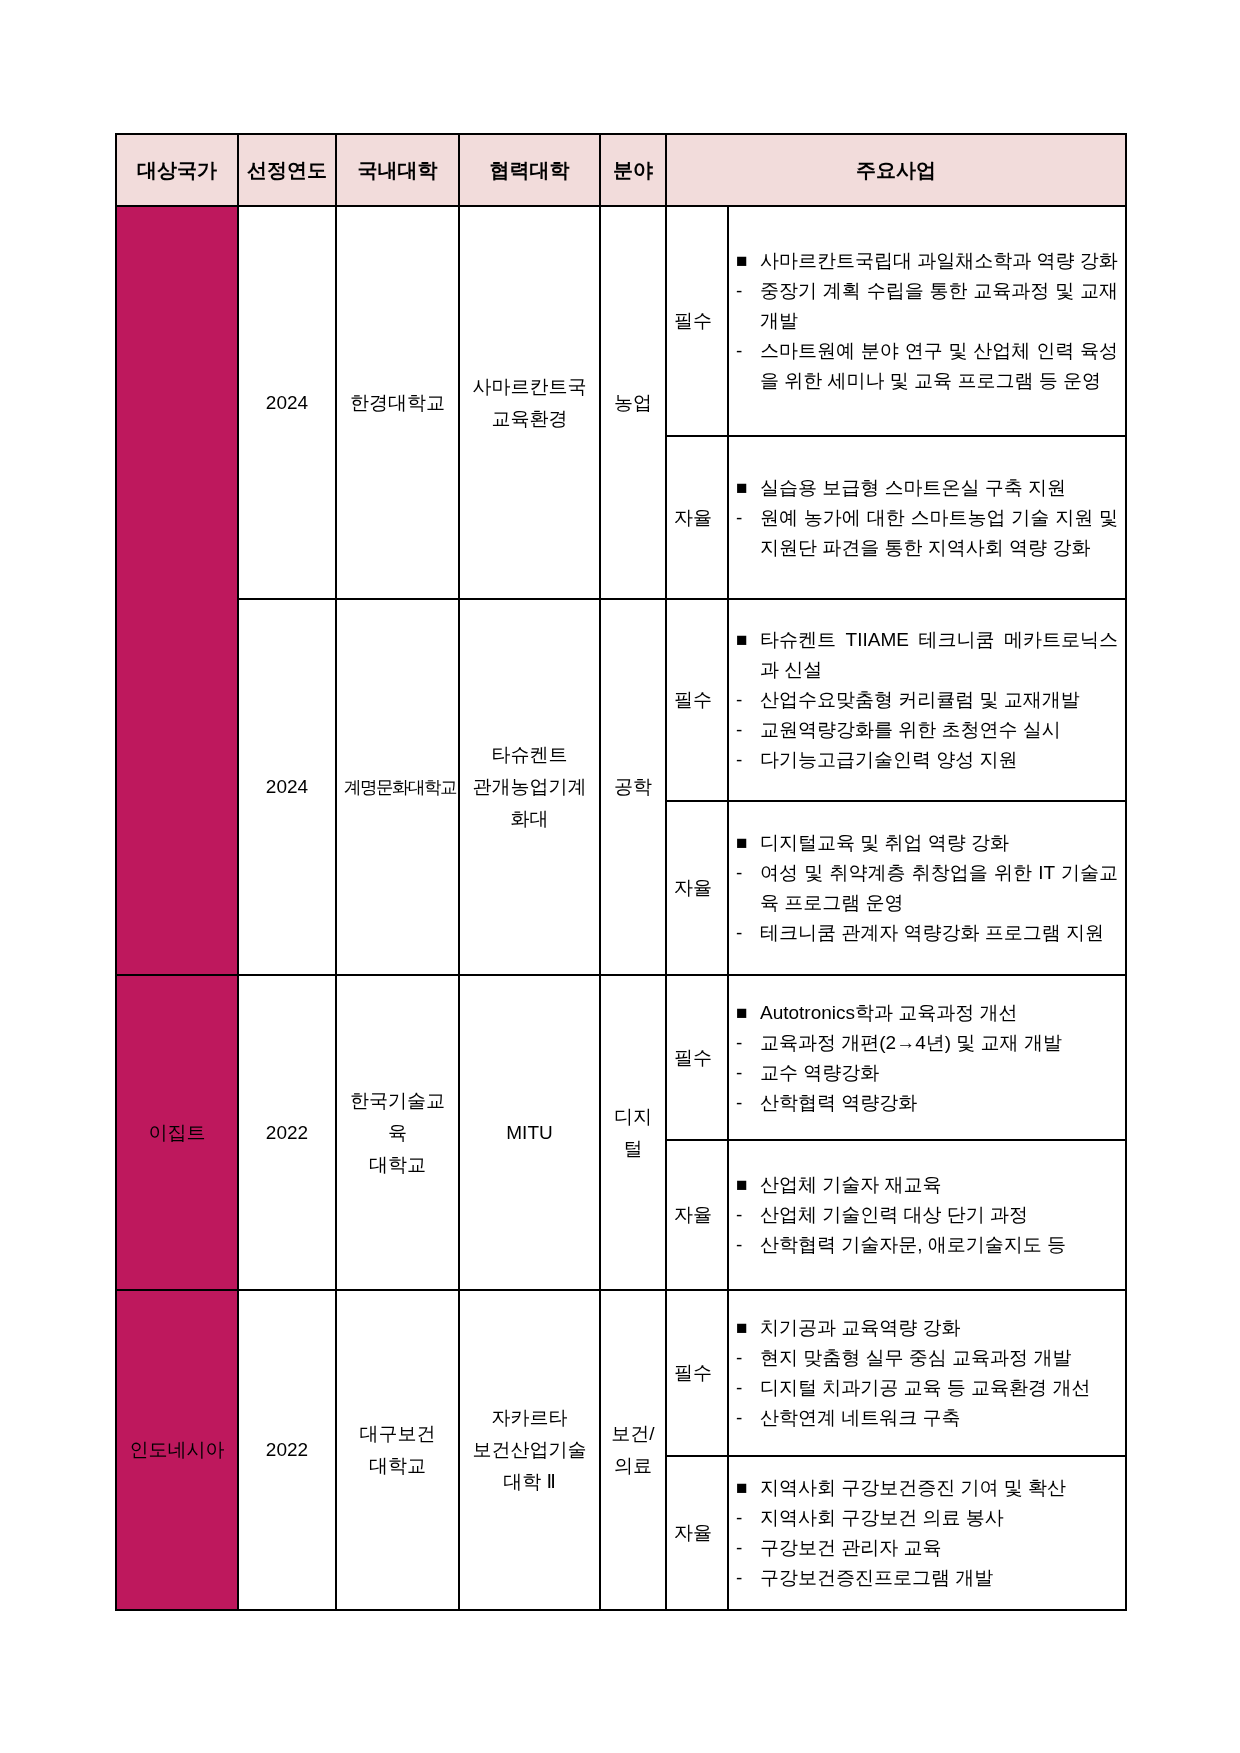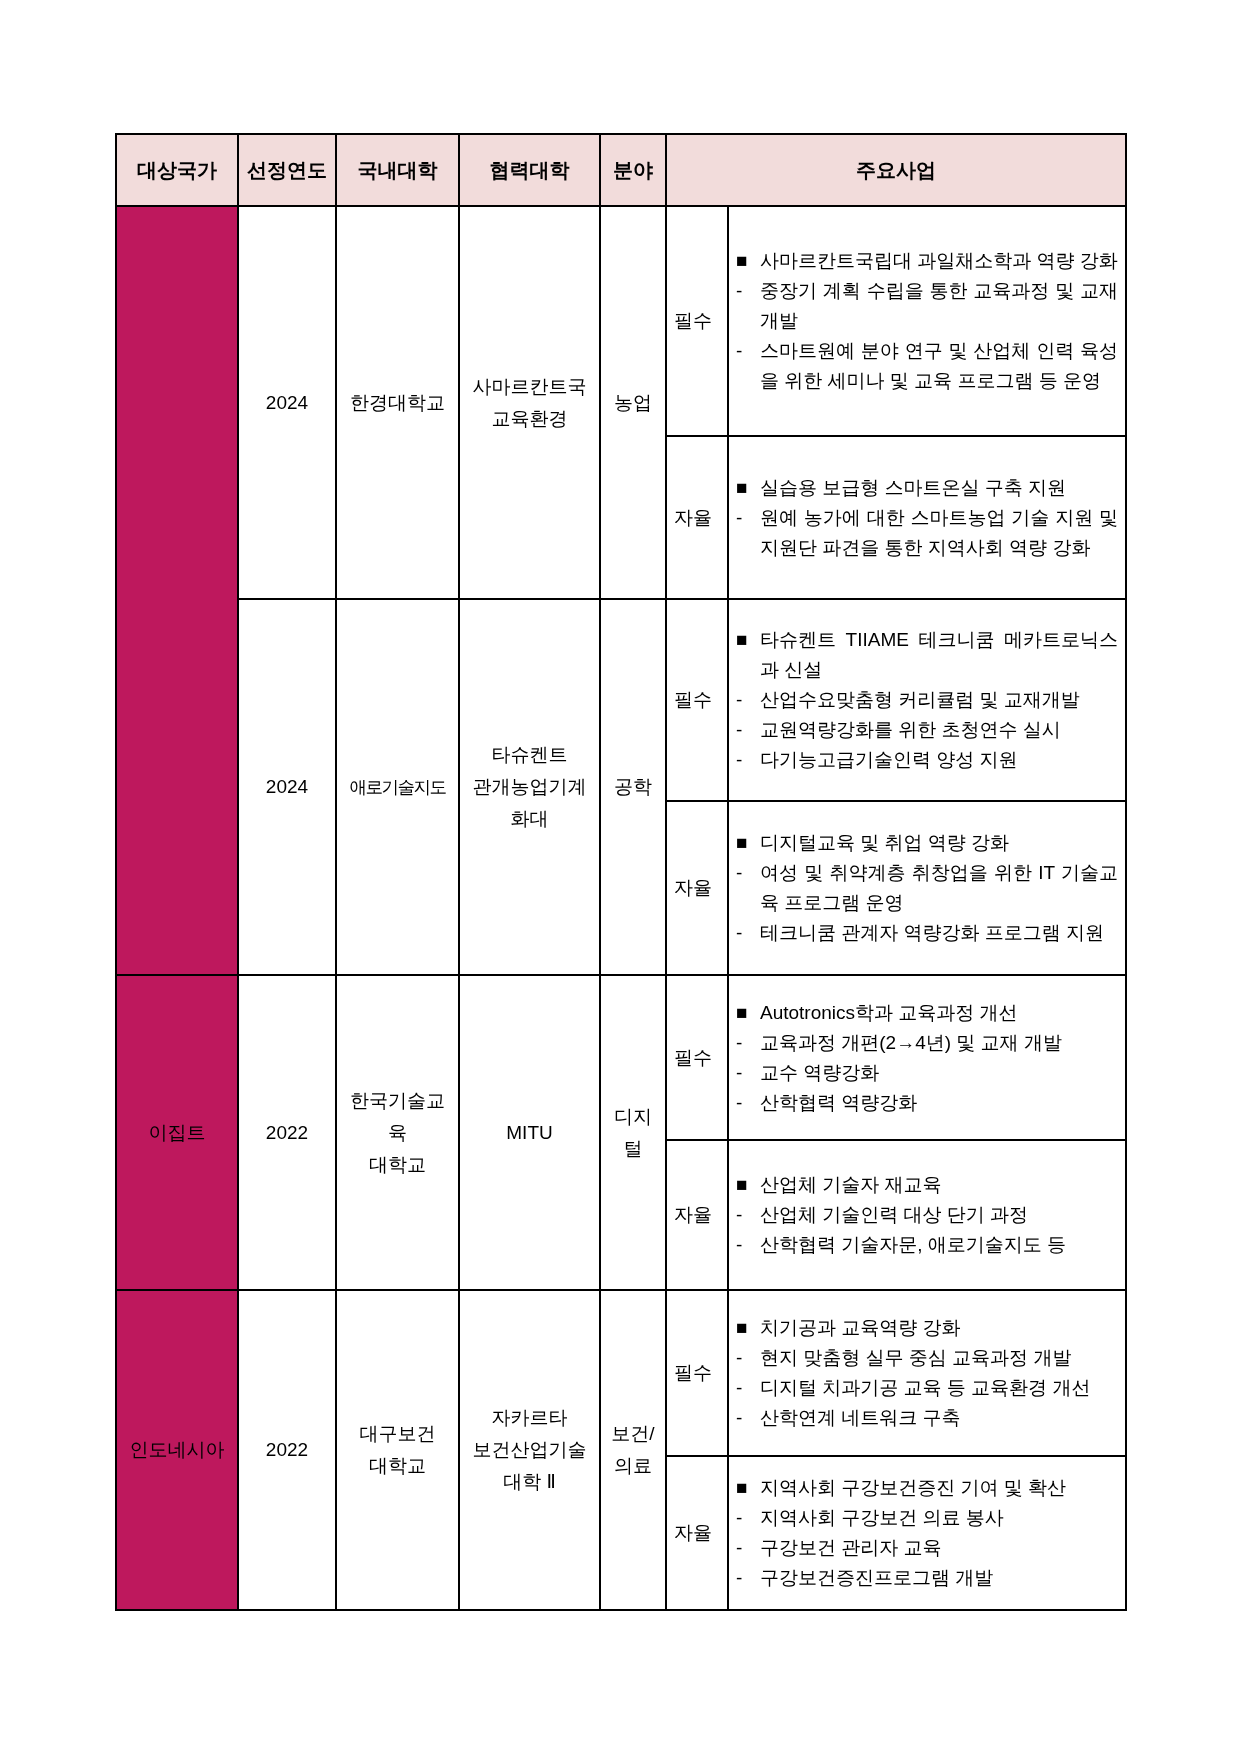--- a/index.html
+++ b/index.html
@@ -146,21 +146,21 @@
             </div>
             <div class="mi">
               <span class="mk">-</span>
               <span class="mt">원예 농가에 대한 스마트농업 기술 지원 및 지원단 파견을 통한 지역사회 역량 강화</span>
             </div>
           </td>
       </tr>
 
       <tr style="height:202px">
         <td class="c" rowspan="2">2024</td>
-        <td class="c squeeze" rowspan="2">애로기술지도</td>
+        <td class="c squeeze" rowspan="2">계명문화대학교</td>
         <td class="c pre" rowspan="2">타슈켄트
 관개농업기계
 화대</td>
         <td class="c pre" rowspan="2">공학</td>
         <td class="lbl">필수</td>
         <td class="content">
             <div class="mi">
               <span class="mk">■</span>
               <span class="mt">타슈켄트 TIIAME 테크니쿰 메카트로닉스과 신설</span>
             </div>

